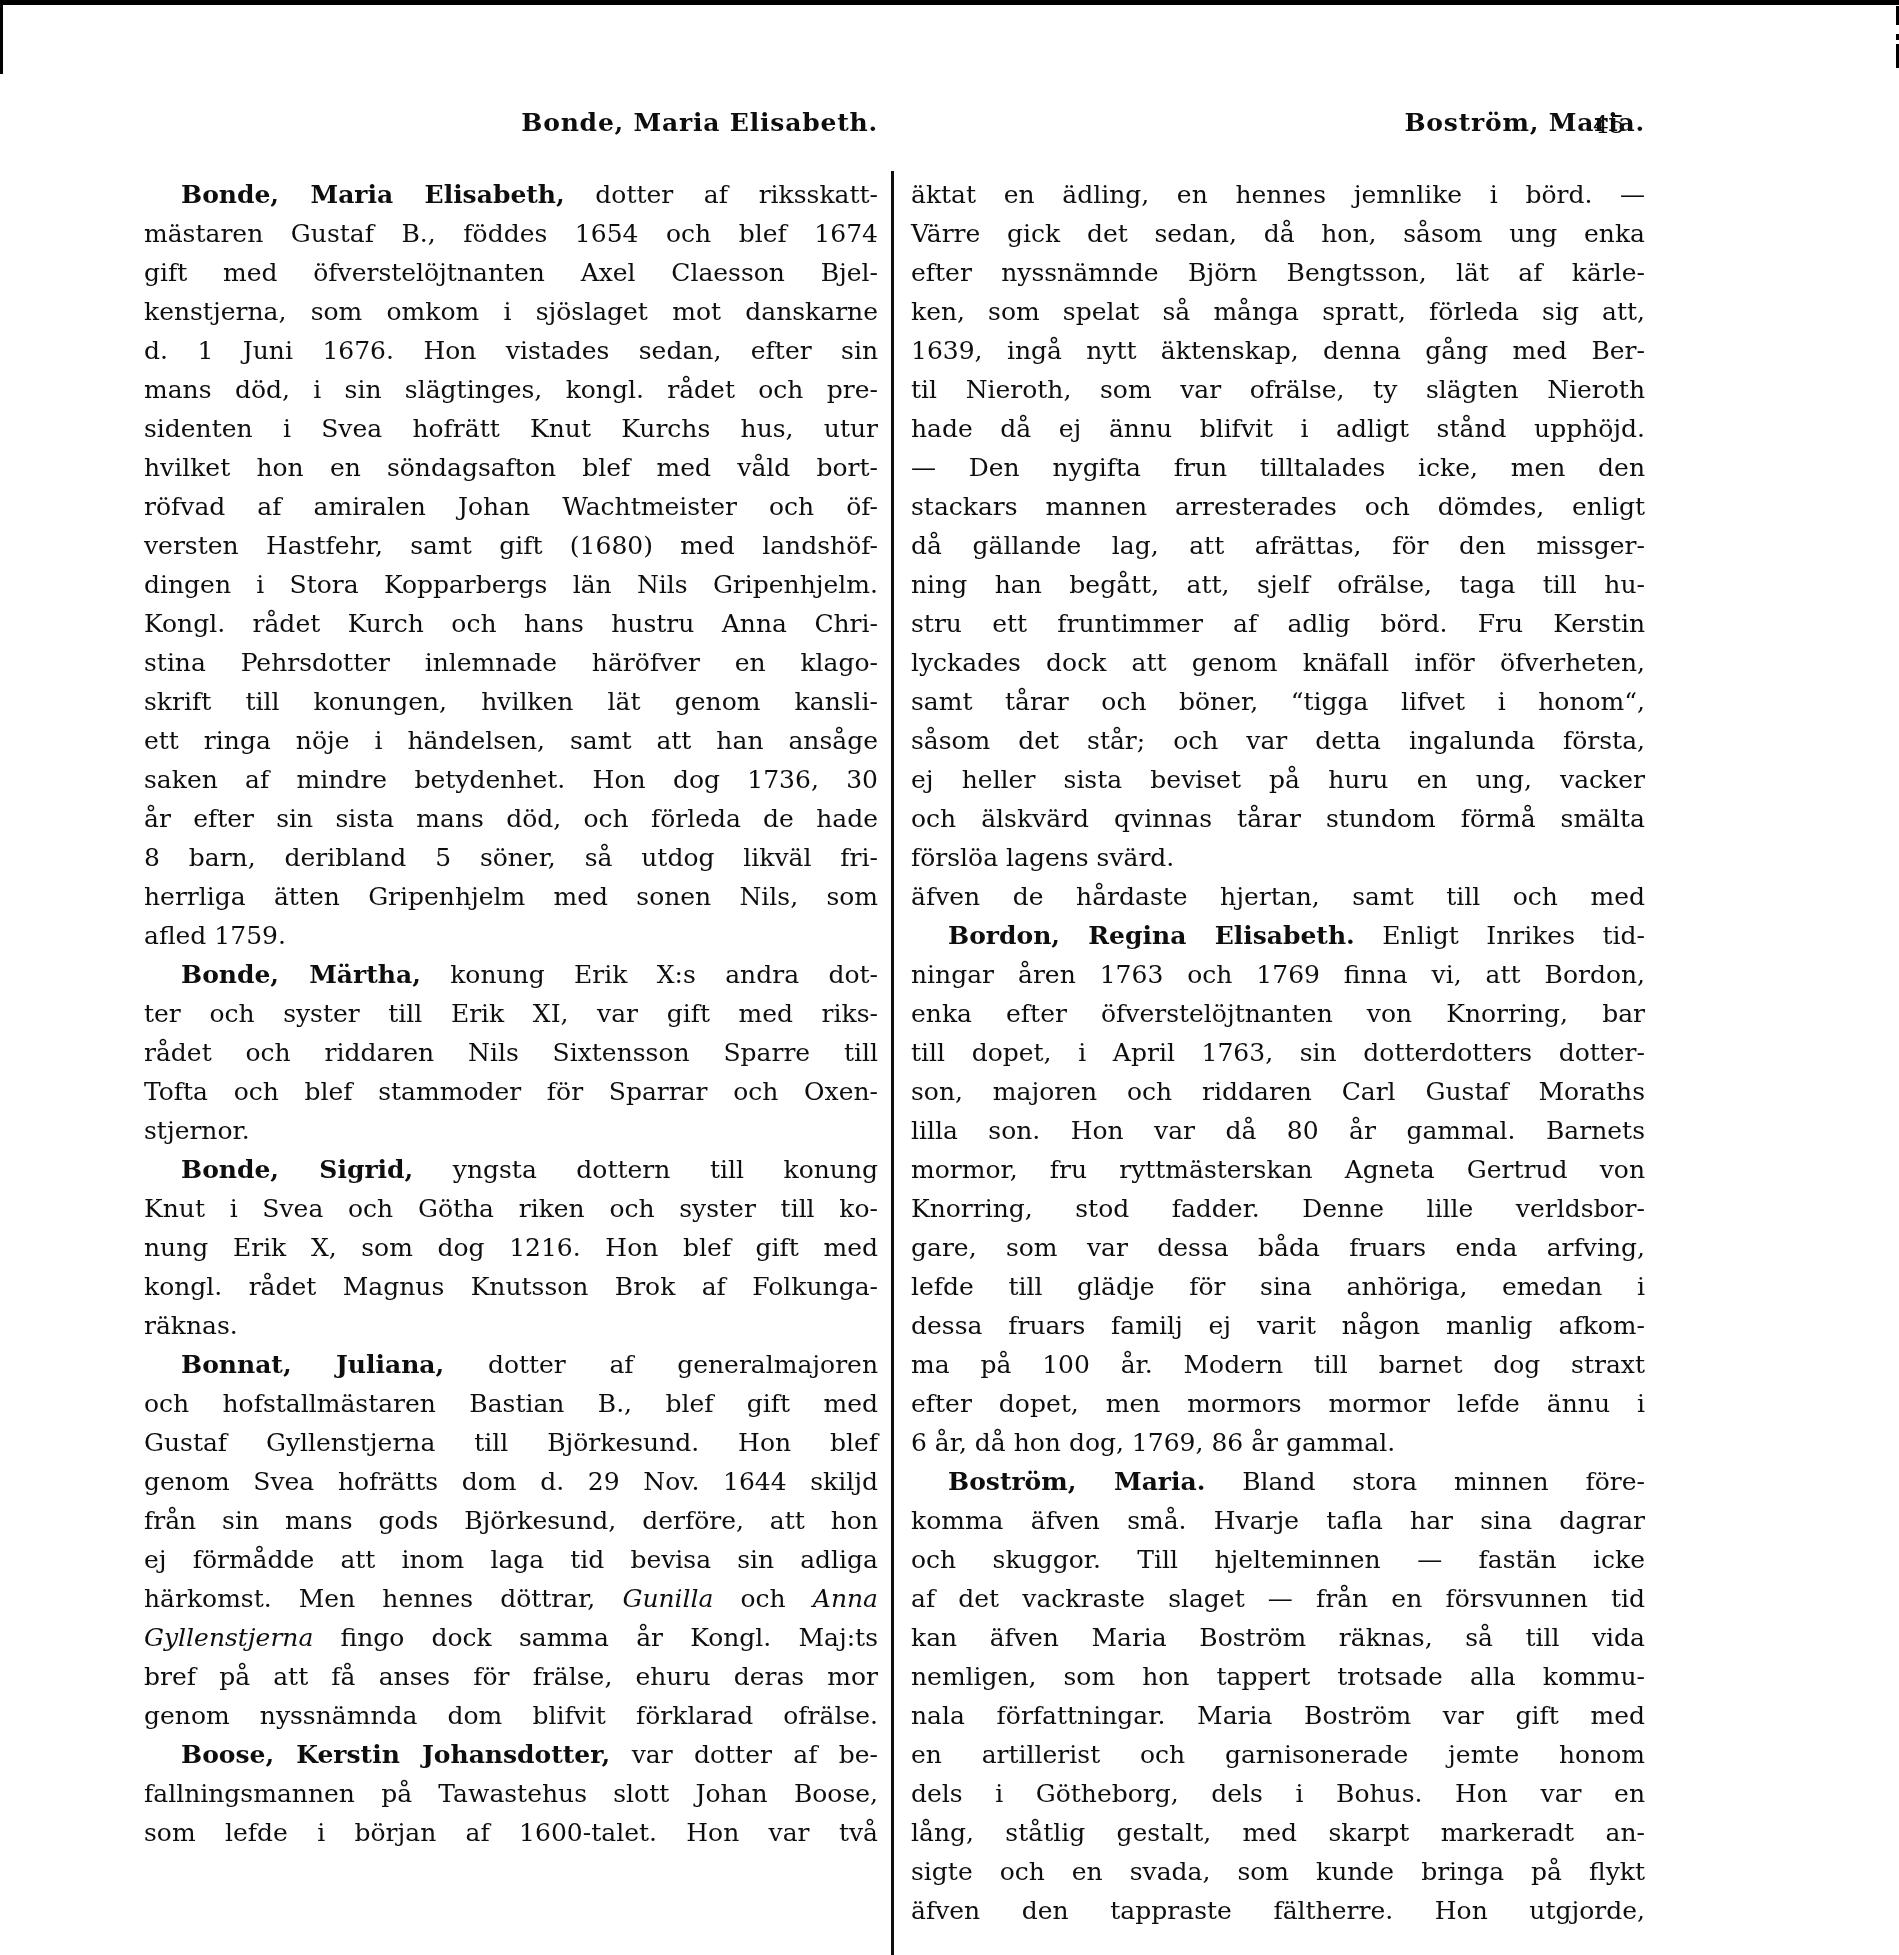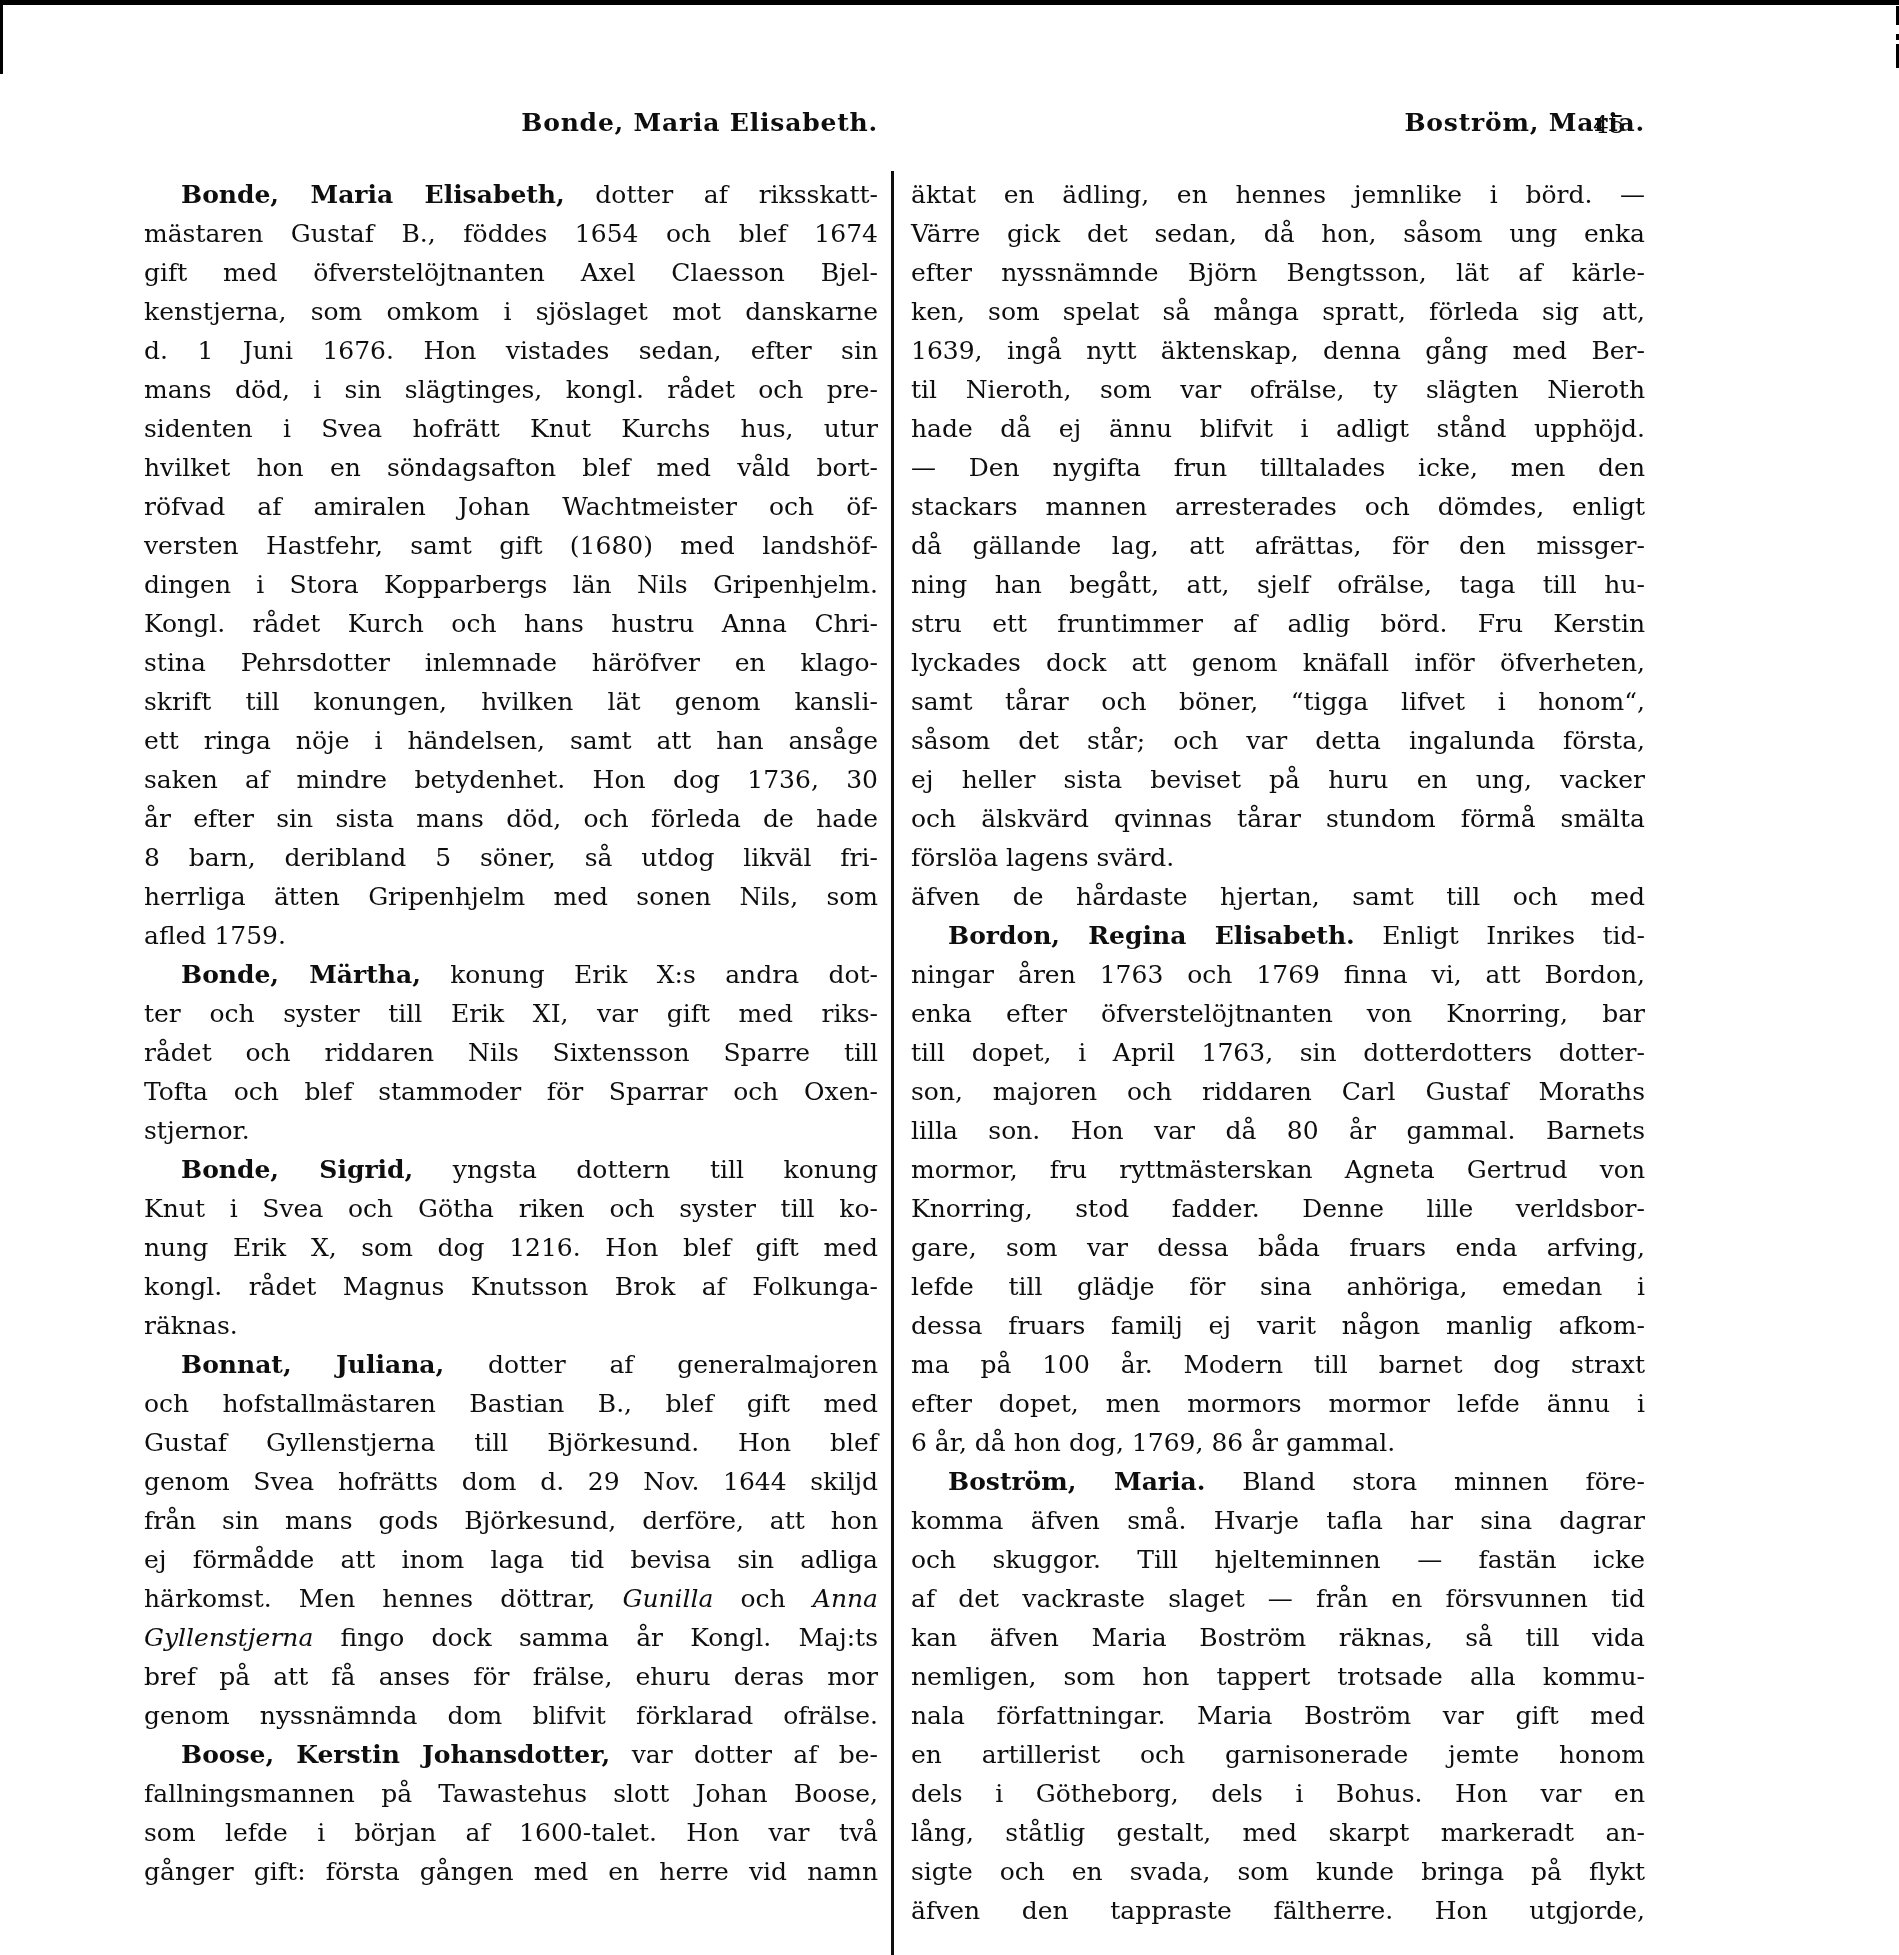--- a/index.html
+++ b/index.html
@@ -96,21 +96,20 @@
       <div class="line"><span>genom Svea hofrätts dom d. 29 Nov. 1644 skiljd</span></div>
       <div class="line"><span>från sin mans gods Björkesund, derföre, att hon</span></div>
       <div class="line"><span>ej förmådde att inom laga tid bevisa sin adliga</span></div>
       <div class="line"><span>härkomst. Men hennes döttrar, </span><span class="italic">Gunilla</span><span> och </span><span class="italic">Anna</span></div>
       <div class="line"><span class="italic">Gyllenstjerna</span><span> fingo dock samma år Kongl. Maj:ts</span></div>
       <div class="line"><span>bref på att få anses för frälse, ehuru deras mor</span></div>
       <div class="line"><span>genom nyssnämnda dom blifvit förklarad ofrälse.</span></div>
       <div class="line pstart"><span class="bold">Boose, Kerstin Johansdotter,</span><span> var dotter af be-</span></div>
       <div class="line"><span>fallningsmannen på Tawastehus slott Johan Boose,</span></div>
       <div class="line"><span>som lefde i början af 1600-talet. Hon var två</span></div>
-      <div class="line"><span>gånger gift: första gången med en herre vid namn</span></div>
       <div class="line"></div>
     </div>
   <div class="divider"></div>
   <div class="column col-right" id="right-column">
       <div class="line"><span>äktat en ädling, en hennes jemnlike i börd. —</span></div>
       <div class="line"><span>Värre gick det sedan, då hon, såsom ung enka</span></div>
       <div class="line"><span>efter nyssnämnde Björn Bengtsson, lät af kärle-</span></div>
       <div class="line"><span>ken, som spelat så många spratt, förleda sig att,</span></div>
       <div class="line"><span>1639, ingå nytt äktenskap, denna gång med Ber-</span></div>
       <div class="line"><span>til Nieroth, som var ofrälse, ty slägten Nieroth</span></div>

